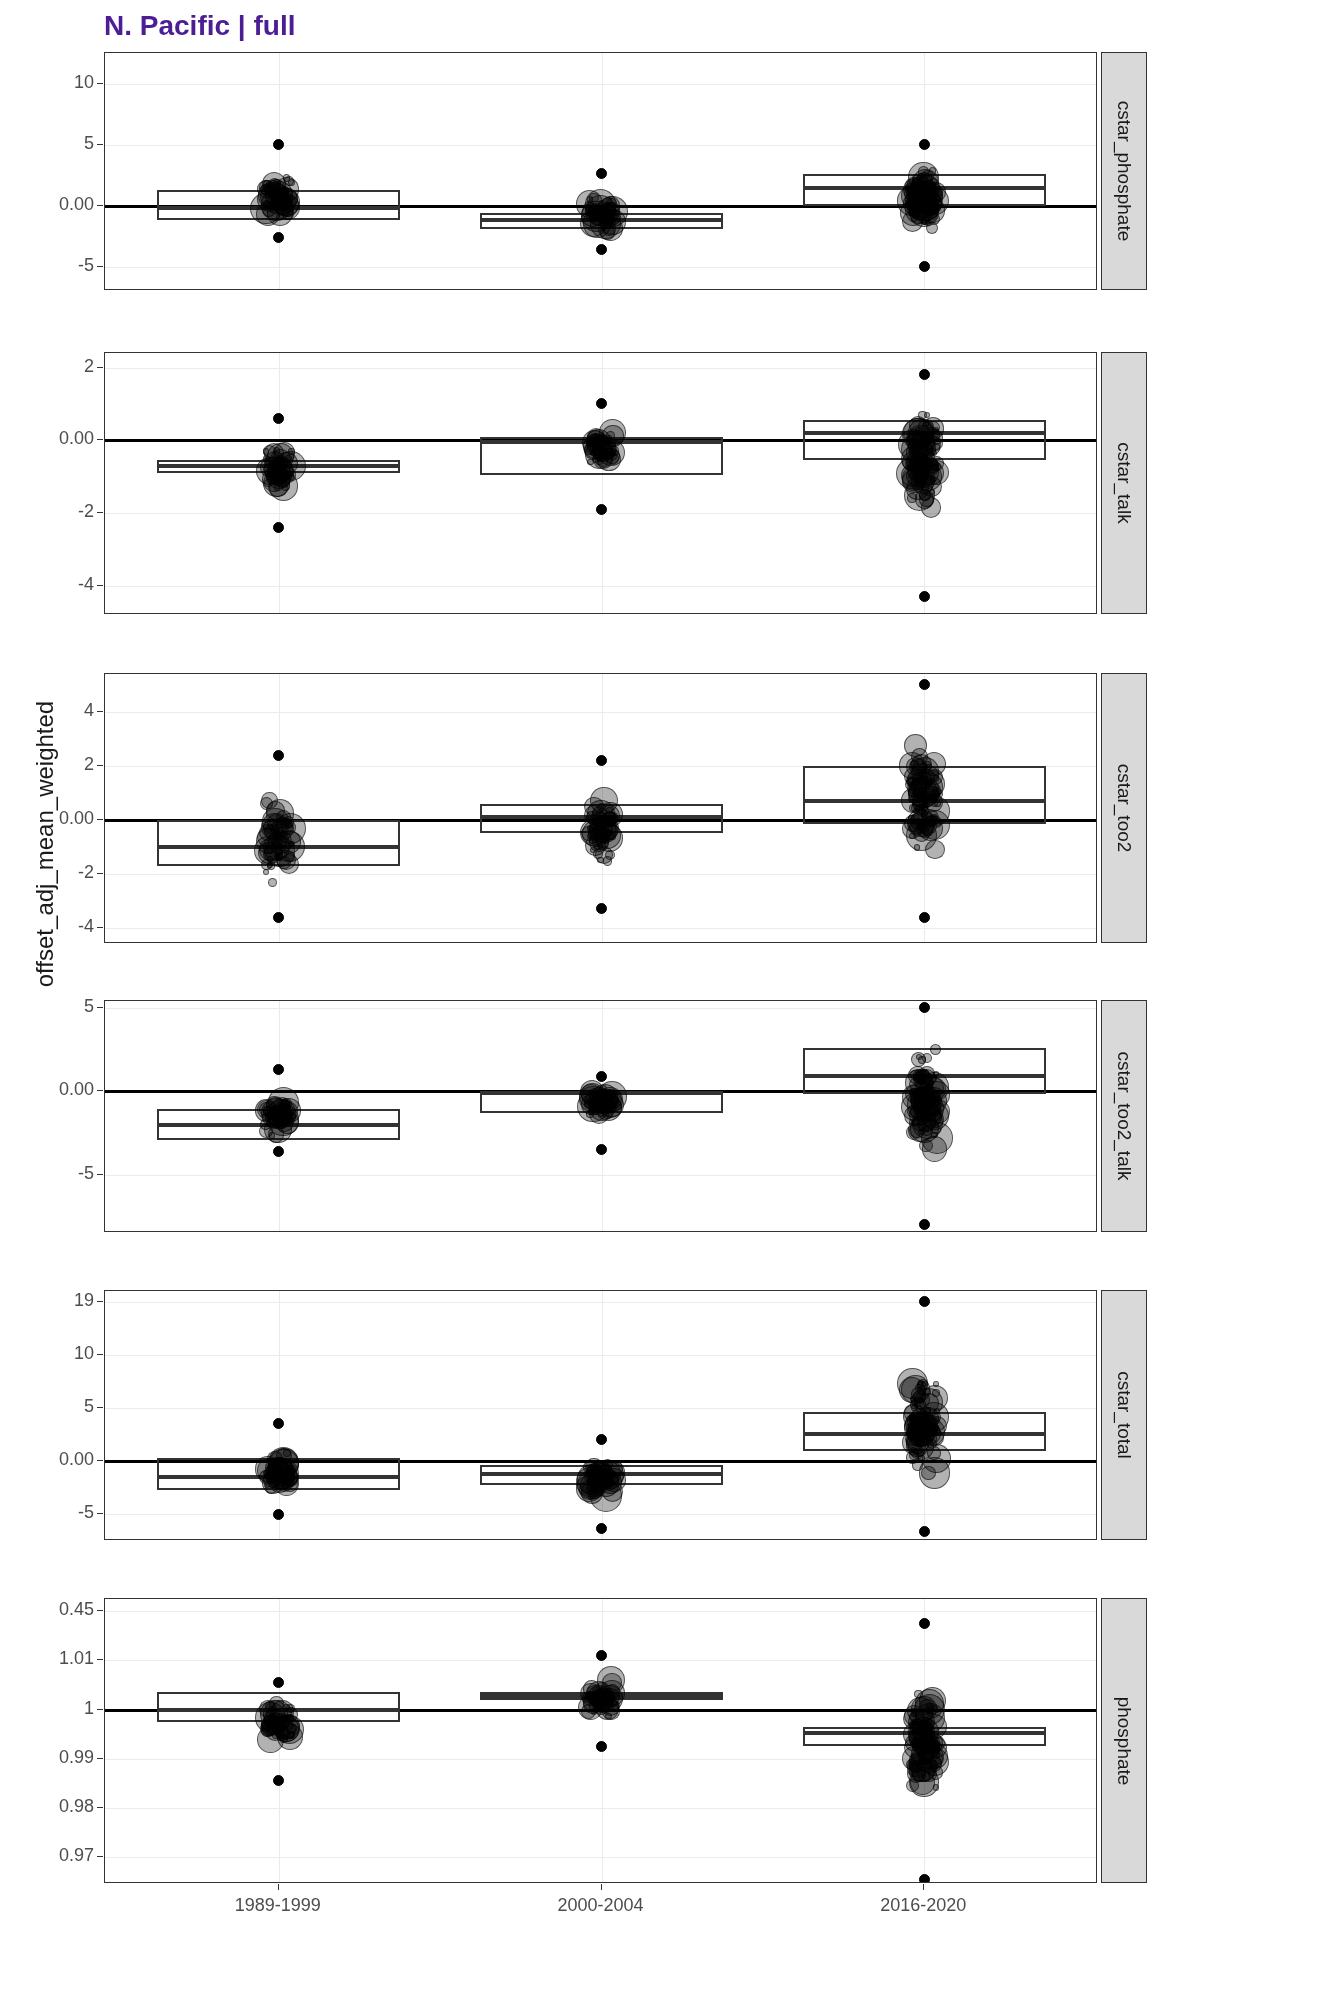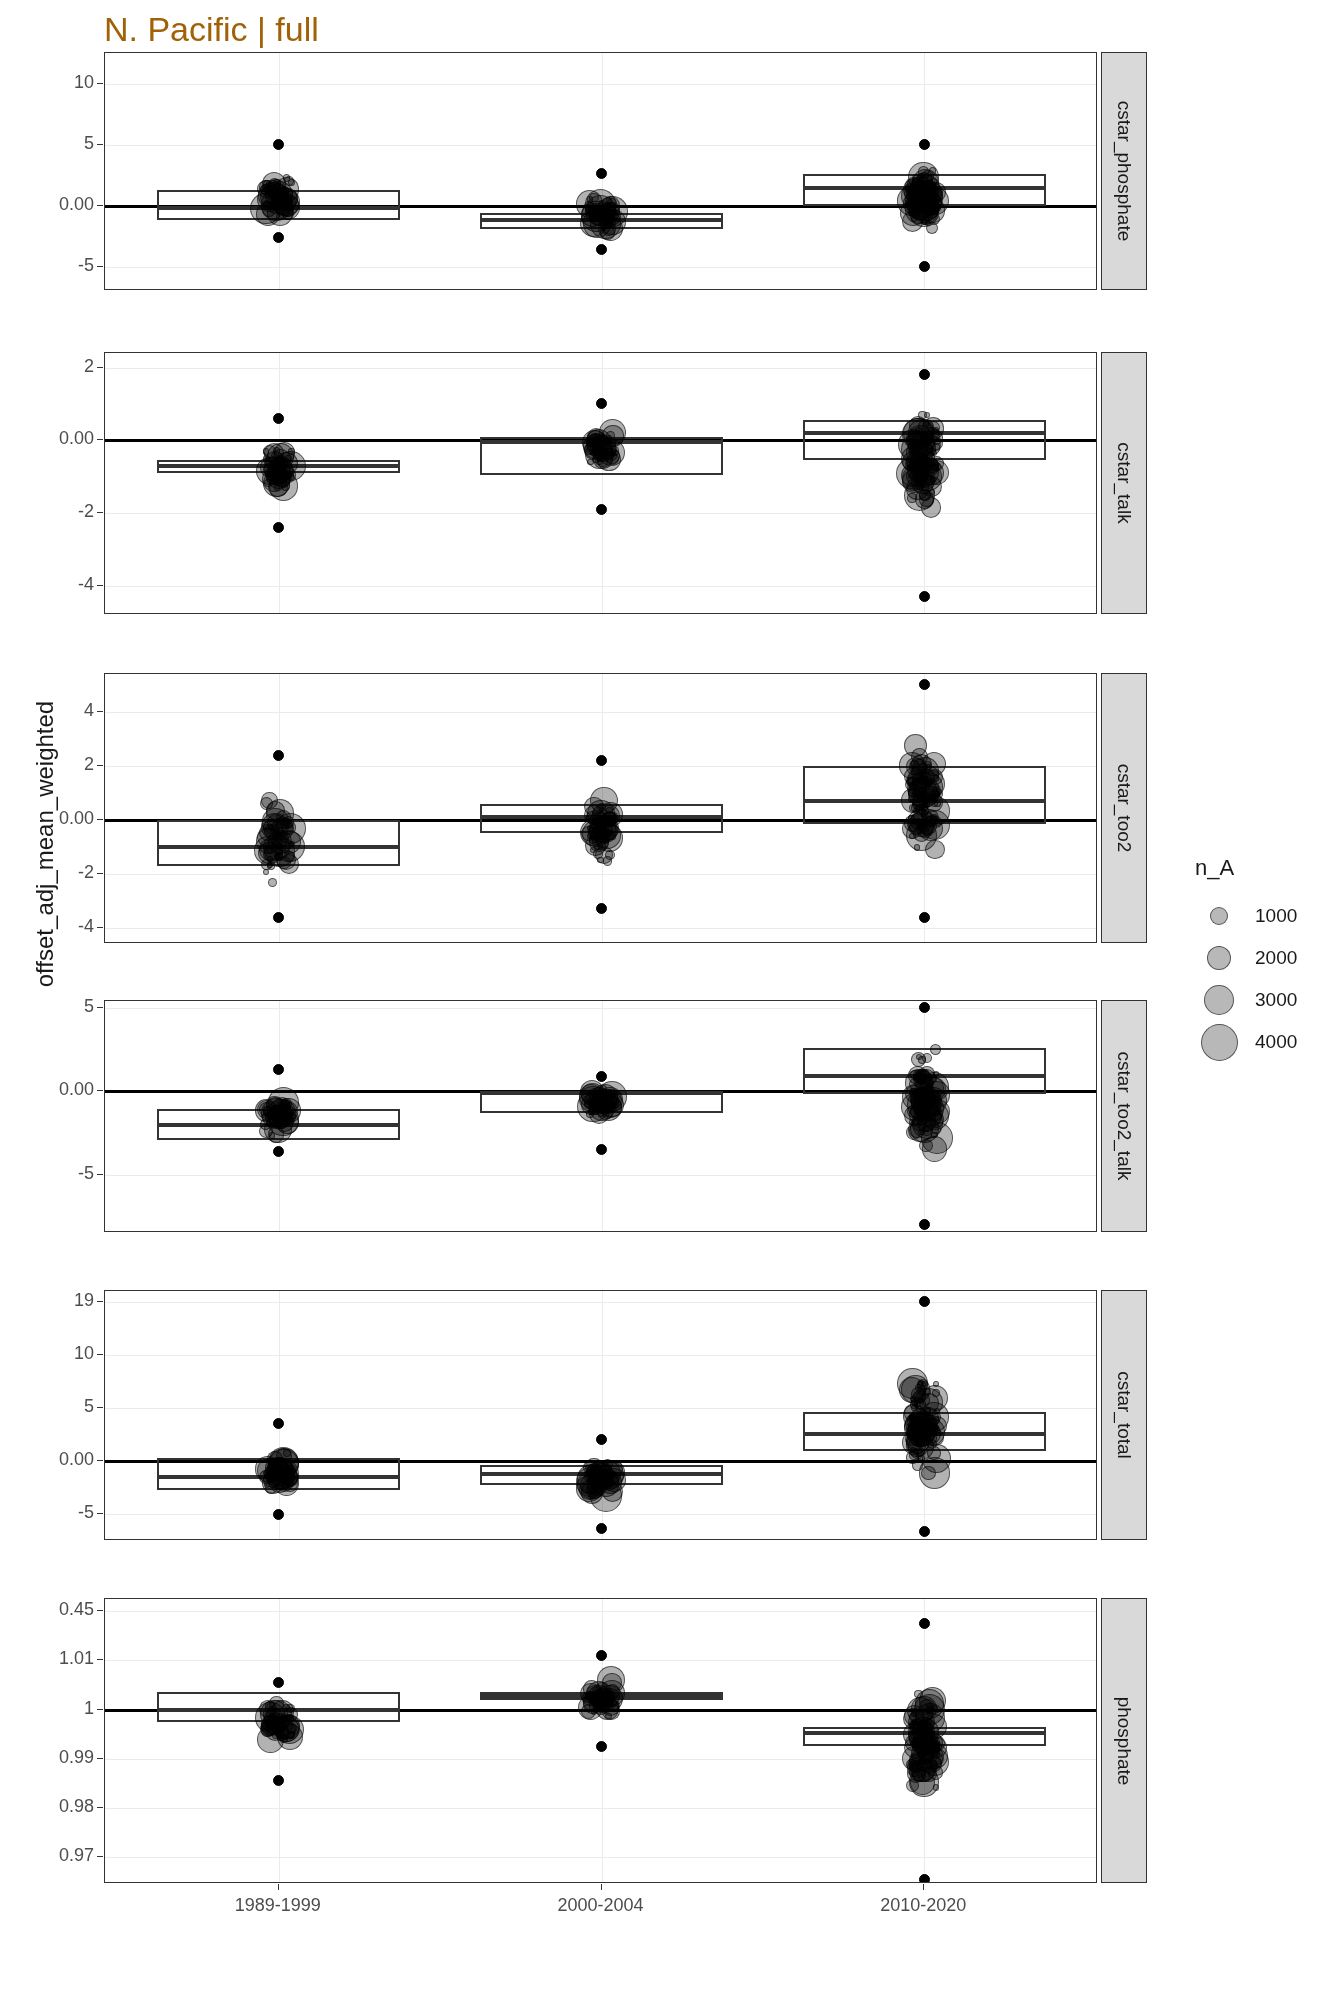--- a/index.html
+++ b/index.html
@@ -8,21 +8,21 @@
     background:#ffffff;
     font-family:"Liberation Sans", sans-serif;
     color:#1a1a1a;
     overflow:hidden;
   }
   .page{position:relative;width:1344px;height:2016px;}
 
   
   .plot-title{
     position:absolute;left:104px;top:10px;
-    font-size:34px;color:#a16207;white-space:nowrap;
+    font-size:28px;color:#4c1d95;white-space:nowrap;font-weight:bold;
   }
 
   
   .ylab{
     position:absolute;
     left:-335px;top:830px;
     width:760px;text-align:center;
     transform:rotate(-90deg);
     transform-origin:center center;
     font-size:24px;color:#1a1a1a;
@@ -1661,46 +1661,17 @@
       <div class="ytickmark" style="left: 97px; top: 1708.56px;"></div>
       <div class="ytick" style="left: 8px; width: 86px; top: 1648.42px;">1.01</div>
       <div class="ytickmark" style="left: 97px; top: 1659.42px;"></div>
       <div class="ytick" style="left: 8px; width: 86px; top: 1599.28px;">0.45</div>
       <div class="ytickmark" style="left: 97px; top: 1610.28px;"></div>
       <div class="xtickmark" style="left: 277.775px; top: 1884px;"></div>
       <div class="xtick" style="left: 177.775px; top: 1895px;">1989-1999</div>
       <div class="xtickmark" style="left: 600.5px; top: 1884px;"></div>
       <div class="xtick" style="left: 500.5px; top: 1895px;">2000-2004</div>
       <div class="xtickmark" style="left: 923.225px; top: 1884px;"></div>
-      <div class="xtick" style="left: 823.225px; top: 1895px;">2010-2020</div>
+      <div class="xtick" style="left: 823.225px; top: 1895px;">2016-2020</div>
     </div>
 
-  <div class="legend">
-    <div class="legend-title">n_A</div>
-    <div id="legend-rows">
-        <div class="legend-row">
-          <div class="legend-key">
-            <div class="legend-bubble" style="width: 18px; height: 18px;"></div>
-          </div>
-          <div class="legend-label">1000</div>
-        </div>
-        <div class="legend-row">
-          <div class="legend-key">
-            <div class="legend-bubble" style="width: 24px; height: 24px;"></div>
-          </div>
-          <div class="legend-label">2000</div>
-        </div>
-        <div class="legend-row">
-          <div class="legend-key">
-            <div class="legend-bubble" style="width: 30px; height: 30px;"></div>
-          </div>
-          <div class="legend-label">3000</div>
-        </div>
-        <div class="legend-row">
-          <div class="legend-key">
-            <div class="legend-bubble" style="width: 37px; height: 37px;"></div>
-          </div>
-          <div class="legend-label">4000</div>
-        </div>
-      </div>
-  </div>
 
 </div>
 
 </body></html>

